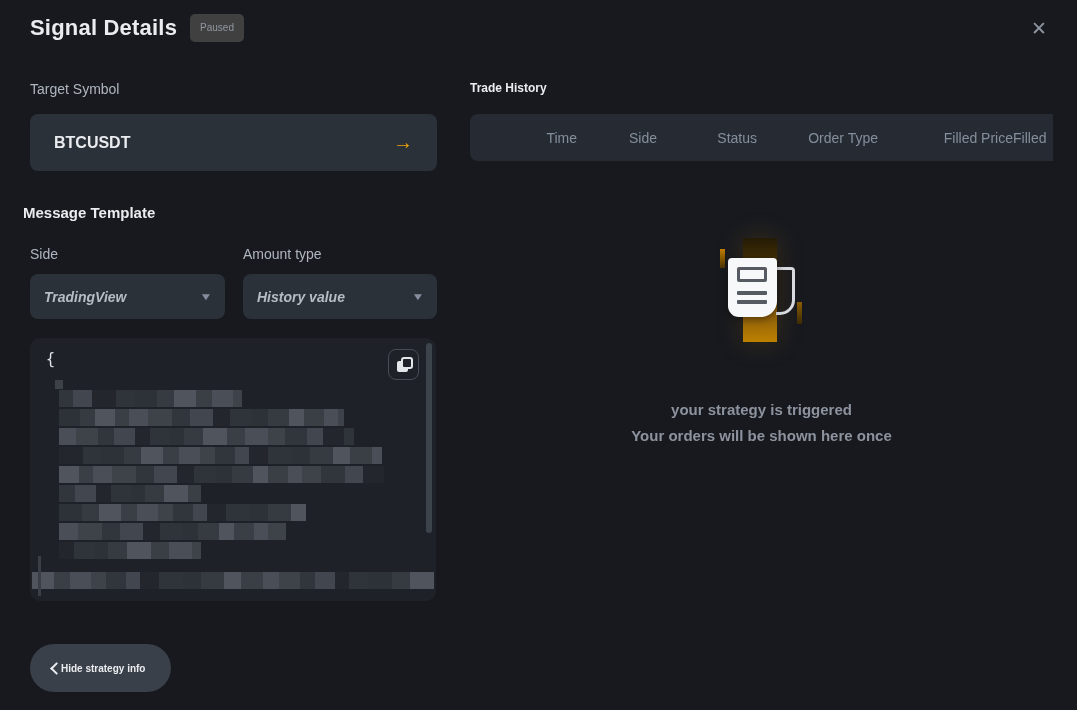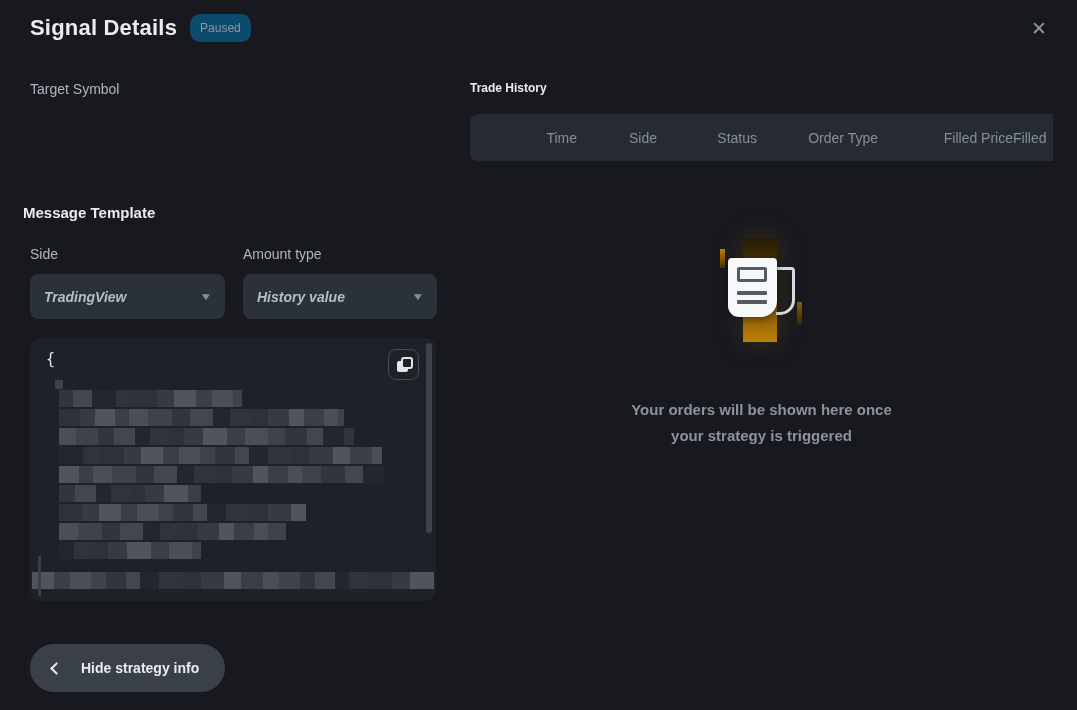--- a/index.html
+++ b/index.html
@@ -6,22 +6,22 @@
   html,body { background:#0e0f13; }
   body { font-family:"Liberation Sans","DejaVu Sans",sans-serif; }
   .root {
     position:relative; width:1077px; height:710px;
     background:#17191f; color:#eaecef; overflow:hidden;
   }
   
   .hdr { position:absolute; left:30px; top:14px; display:flex; align-items:center; gap:13px; }
   .title { font-size:22px; font-weight:700; letter-spacing:.2px; }
   .badge {
-    background:#0c4a6e; color:#9097a1; font-size:12px; font-weight:400;
-    padding:5px 10px; border-radius:10px; line-height:18px;
+    background:#404040; color:#9097a1; font-size:10px; font-weight:400;
+    padding:5px 10px; border-radius:5px; line-height:18px;
   }
   .close {
     position:absolute; right:26px; top:16px; width:24px; height:24px;
     display:flex; align-items:center; justify-content:center;
     color:#8d949e; font-size:19px; cursor:pointer; background:none; border:none;
   }
   
   .lbl { position:absolute; font-size:14px; color:#b0b6bf; }
   .sect { position:absolute; font-size:15px; font-weight:700; color:#eaecef; }
   
@@ -55,22 +55,22 @@
   .code-scroll { position:absolute; right:4px; top:5px; width:6px; height:190px; border-radius:3px; background:#3d434b; cursor:pointer; }
   .mosaic { position:absolute; left:29px; top:52px; }
   .mrow { display:flex; height:17px; margin-bottom:2px; }
   .mrow span { display:block; height:100%; }
   .mrow.full { margin-left:-27px; margin-top:13px; }
   .m-dot { position:absolute; left:25px; top:42px; width:8px; height:9px; background:#3d4148; }
   .m-line { position:absolute; left:8px; top:218px; width:3px; height:40px; background:#3a3f46; }
   
   .hide-btn {
     position:absolute; left:30px; top:644px; height:48px; padding:0 26px 0 22px;
-    display:flex; align-items:center; gap:20px; background:#3a4049; border:none;
-    border-radius:24px; color:#eaecef; font-size:14px; font-weight:700; cursor:pointer;
+    display:flex; align-items:center; gap:0; background:#3a4049; border:none;
+    border-radius:24px; color:#eaecef; font-size:10px; font-weight:700; cursor:pointer;
     font-family:inherit;
   }
   .chev-left { width:9px; height:9px; border-left:2.5px solid #eaecef; border-bottom:2.5px solid #eaecef; transform:rotate(45deg); }
   
   .th-row {
     position:absolute; left:470px; top:114px; width:583px; height:47px;
     background:#262b33; border-radius:8px 0 0 8px; display:flex; align-items:center;
     overflow:hidden; white-space:nowrap;
   }
   .th-col { font-size:14px; color:#848e9c; flex:none;text-align:right; }
@@ -112,20 +112,24 @@
 
 <div class="root">
 
   <div class="hdr">
     <div class="title">Signal Details</div>
     <div class="badge">Paused</div>
   </div>
   <button class="close">✕</button>
 
   <div class="lbl" style="left:30px; top:81px;">Target Symbol</div>
+  <div class="symbol-box">
+    <span class="sym">BTCUSDT</span>
+    <span class="arrow">→</span>
+  </div>
 
   <div class="sect" style="left:23px; top:204px;">Message Template</div>
   <div class="lbl" style="left:30px; top:246px;">Side</div>
   <div class="lbl" style="left:243px; top:246px;">Amount type</div>
 
   <div class="dd side">
     <span class="val">TradingView</span>
     <span class="caret">▼</span>
   </div>
   <div class="dd amount">
@@ -325,17 +329,17 @@
     <div class="candle-right"></div>
     <div class="hook"></div>
     <div class="doc">
       <div class="doc-box"></div>
       <div class="doc-line l1"></div>
       <div class="doc-line l2"></div>
     </div>
   </div>
 
   <div class="empty-txt">
+    <div>your strategy is triggered</div>
     <div>Your orders will be shown here once</div>
-    <div>your strategy is triggered</div>
   </div>
 
 </div>
 
 </body></html>

